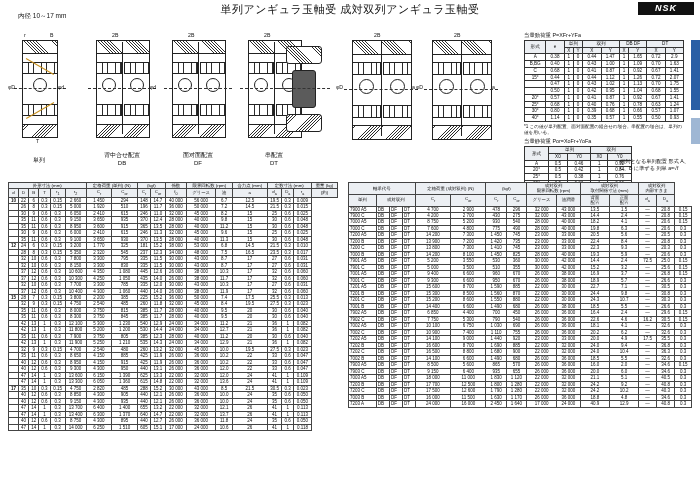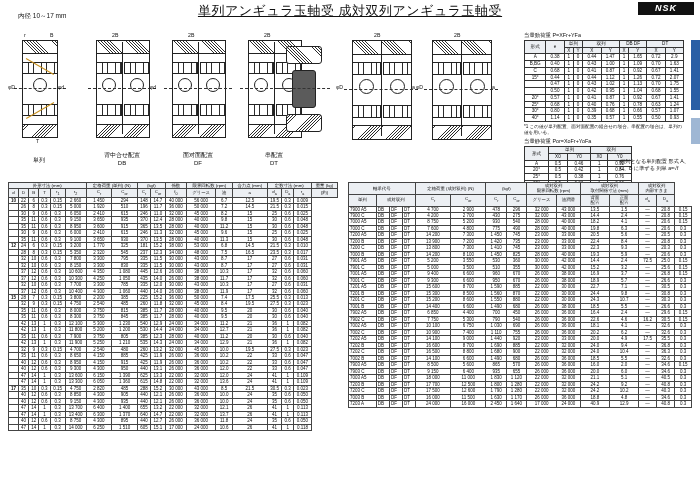--- a/index.html
+++ b/index.html
@@ -1,21 +1,21 @@
 <!DOCTYPE html>
 <html><head>
 <meta charset="utf-8">
 <style>
   html,body{margin:0;padding:0;}
   body{width:700px;height:500px;background:#fff;font-family:"Liberation Sans",sans-serif;color:#111;overflow:hidden;}
   .page{position:relative;width:700px;height:500px;}
 
   
   .hdr{position:absolute;left:0;top:0;width:700px;height:26px;}
-  .hdr-title{position:absolute;left:50%;transform:translateX(-50%);top:2px;font-size:13px;letter-spacing:.5px;white-space:nowrap;text-decoration:underline;}
+  .hdr-title{position:absolute;left:50%;transform:translateX(-50%);top:2px;font-size:11px;letter-spacing:.5px;white-space:nowrap;}
   .hdr-sub{position:absolute;left:18px;top:12px;font-size:6.5px;white-space:nowrap;}
   .nsk{position:absolute;right:6px;top:2px;width:56px;height:13px;background:#111;color:#fff;font-size:9px;font-weight:bold;letter-spacing:1px;text-align:center;line-height:13px;font-style:italic;}
   .sidetab{position:absolute;right:0;top:40px;width:9px;height:70px;background:#2a5fa5;}
   .sidetab2{position:absolute;right:0;top:118px;width:9px;height:26px;background:#9fb7d4;}
 
   
   .band{position:absolute;left:0;top:26px;width:700px;height:152px;}
   .bd{position:absolute;border:.6px solid #222;}
   .vline{position:absolute;background:#222;width:.6px;}
   .ctr{position:absolute;border-top:.5px dashed #333;}

